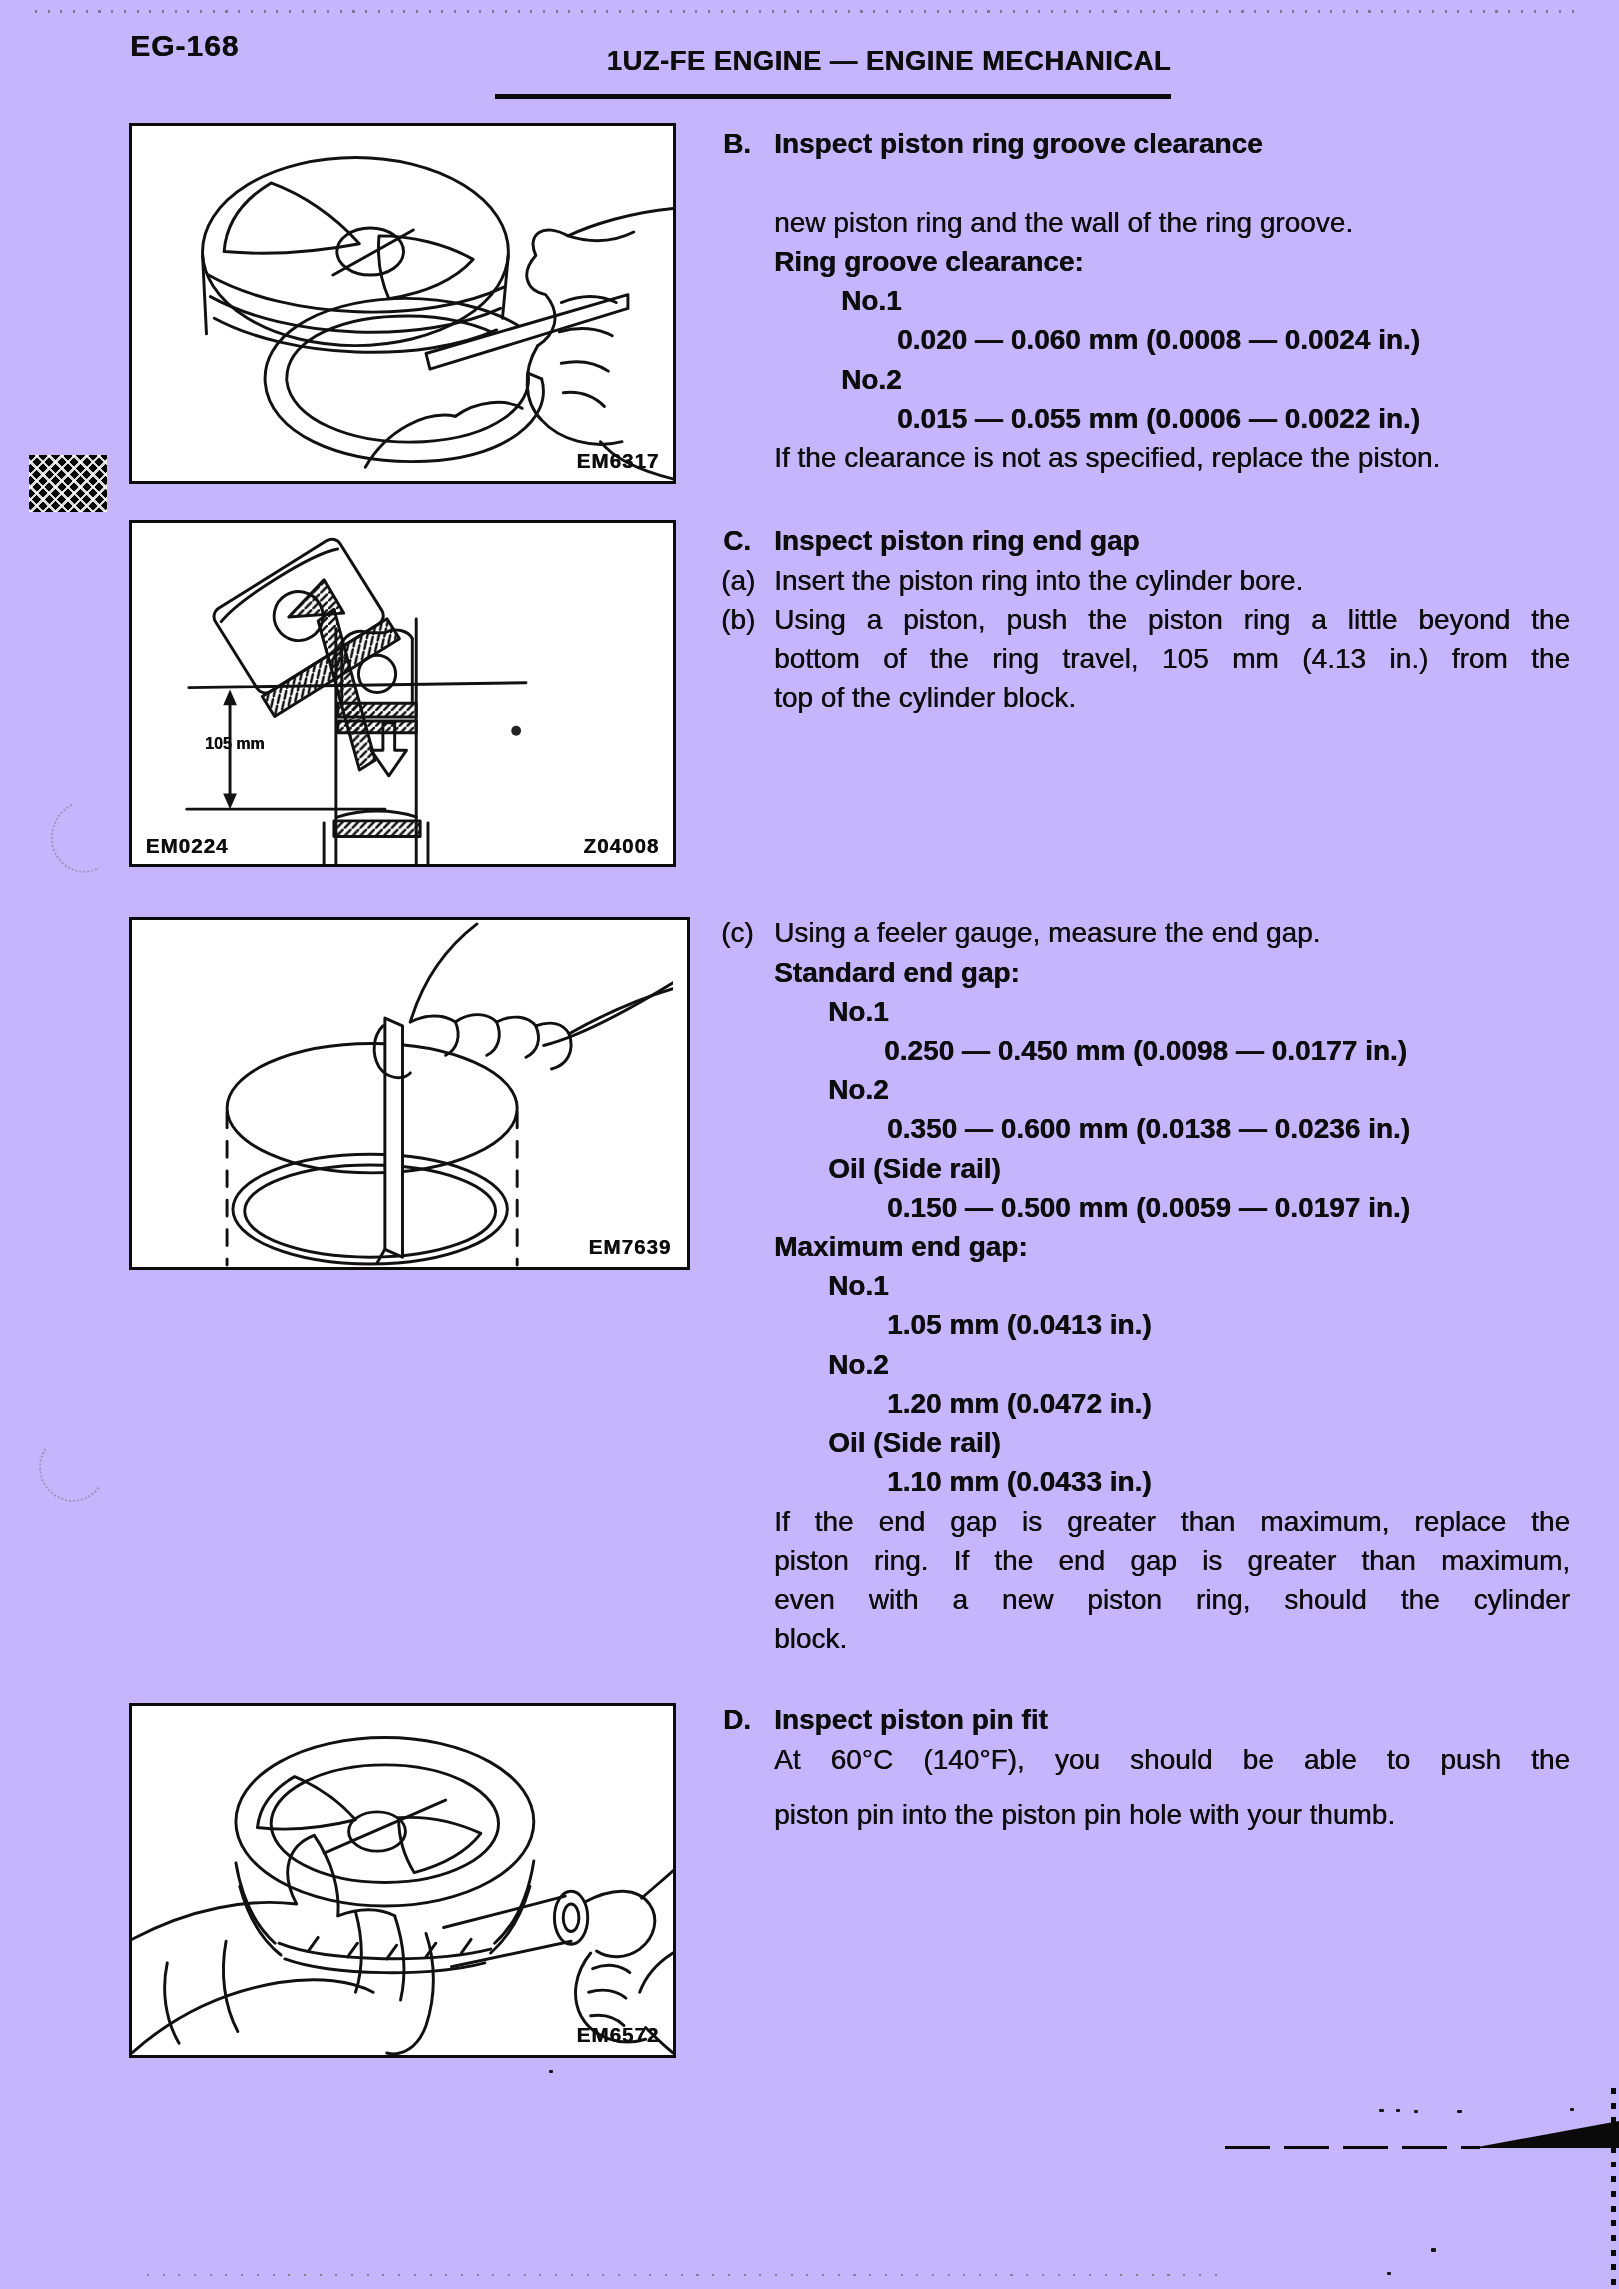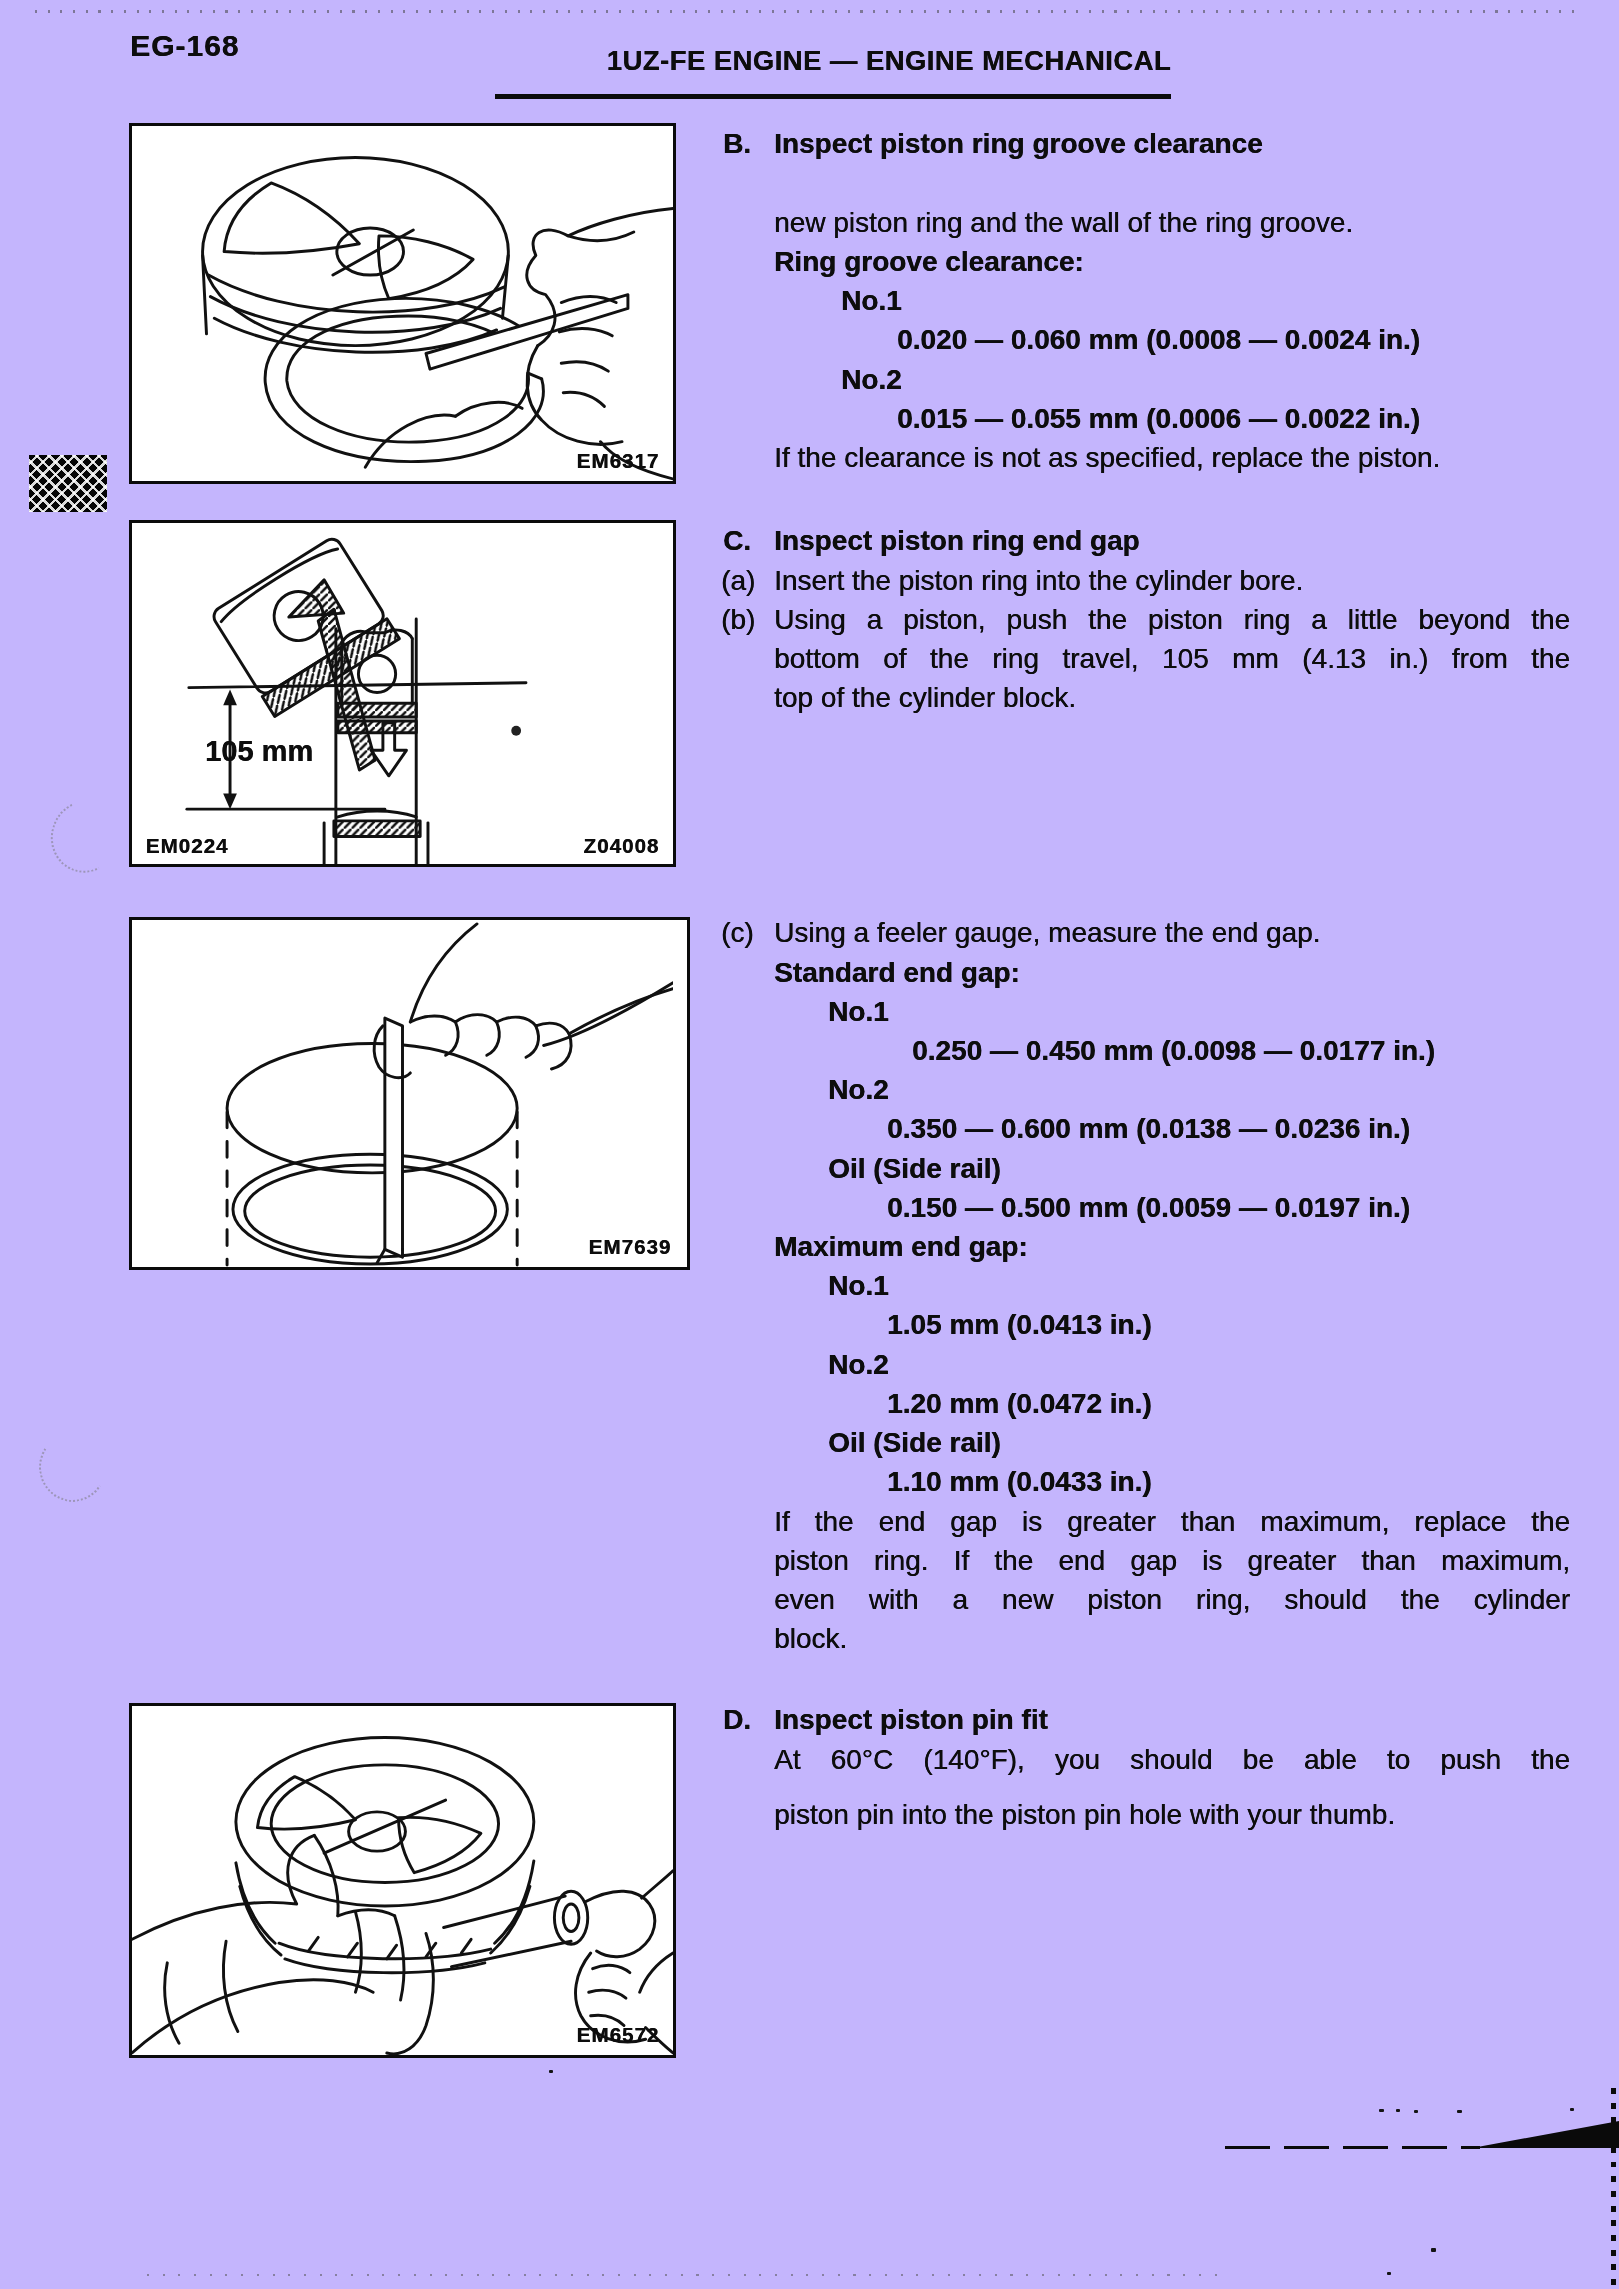--- a/index.html
+++ b/index.html
@@ -111,21 +111,21 @@
         <polygon points="190,100 206,88 248,242 232,252" fill="url(#hh)"></polygon>
         <path d="M256,204 L268,204 L268,232 L280,232 L262,258 L244,232 L256,232 Z"></path>
         <path d="M58,168 L402,163"></path>
         <path d="M56,292 L258,292"></path>
         <path d="M100,178 L100,284"></path>
         <polygon points="100,170 93,186 107,186" fill="#111" stroke="none"></polygon>
         <polygon points="100,292 93,276 107,276" fill="#111" stroke="none"></polygon>
         <circle cx="392" cy="212" r="5" fill="#222" stroke="none"></circle>
       </g>
     </svg>
-    <div class="figlabel" style="left:73px;top:212px;font-size:29px;letter-spacing:0;">105 mm</div>
+    <div class="figlabel" style="left:73px;top:212px;font-size:16px;letter-spacing:0;">105 mm</div>
     <div class="figlabel" style="left:13.7px;bottom:5.9px;">EM0224</div>
     <div class="figlabel" style="right:13.7px;bottom:5.9px;">Z04008</div>
   </div>
 
   <div class="t bold" style="left:723px;top:524px;">C.</div>
   <div class="t bold" style="left:774px;top:524px;">Inspect piston ring end gap</div>
   <div class="t" style="left:721px;top:564px;">(a)</div>
   <div class="t" style="left:774px;top:564px;">Insert the piston ring into the cylinder bore.</div>
   <div class="t" style="left:721px;top:603px;">(b)</div>
   <div class="t jus" style="left:774px;top:603px;">Using a piston, push the piston ring a little beyond the</div>
@@ -153,21 +153,21 @@
         <path d="M446,116 C478,98 518,80 552,70"></path>
       </g>
     </svg>
     <div class="figlabel" style="right:15.7px;bottom:7.8px;">EM7639</div>
   </div>
 
   <div class="t" style="left:721px;top:916px;">(c)</div>
   <div class="t" style="left:774px;top:916px;">Using a feeler gauge, measure the end gap.</div>
   <div class="t bold" style="left:774px;top:956px;">Standard end gap:</div>
   <div class="t bold" style="left:828px;top:995px;">No.1</div>
-  <div class="t bold" style="left:912px;top:1034px;">0.250 — 0.450 mm (0.0098 — 0.0177 in.)</div>
+  <div class="t bold" style="left:884px;top:1034px;">0.250 — 0.450 mm (0.0098 — 0.0177 in.)</div>
   <div class="t bold" style="left:828px;top:1073px;">No.2</div>
   <div class="t bold" style="left:887px;top:1112px;">0.350 — 0.600 mm (0.0138 — 0.0236 in.)</div>
   <div class="t bold" style="left:828px;top:1152px;">Oil (Side rail)</div>
   <div class="t bold" style="left:887px;top:1191px;">0.150 — 0.500 mm (0.0059 — 0.0197 in.)</div>
   <div class="t bold" style="left:774px;top:1230px;">Maximum end gap:</div>
   <div class="t bold" style="left:828px;top:1269px;">No.1</div>
   <div class="t bold" style="left:887px;top:1308px;">1.05 mm (0.0413 in.)</div>
   <div class="t bold" style="left:828px;top:1348px;">No.2</div>
   <div class="t bold" style="left:887px;top:1387px;">1.20 mm (0.0472 in.)</div>
   <div class="t bold" style="left:828px;top:1426px;">Oil (Side rail)</div>

